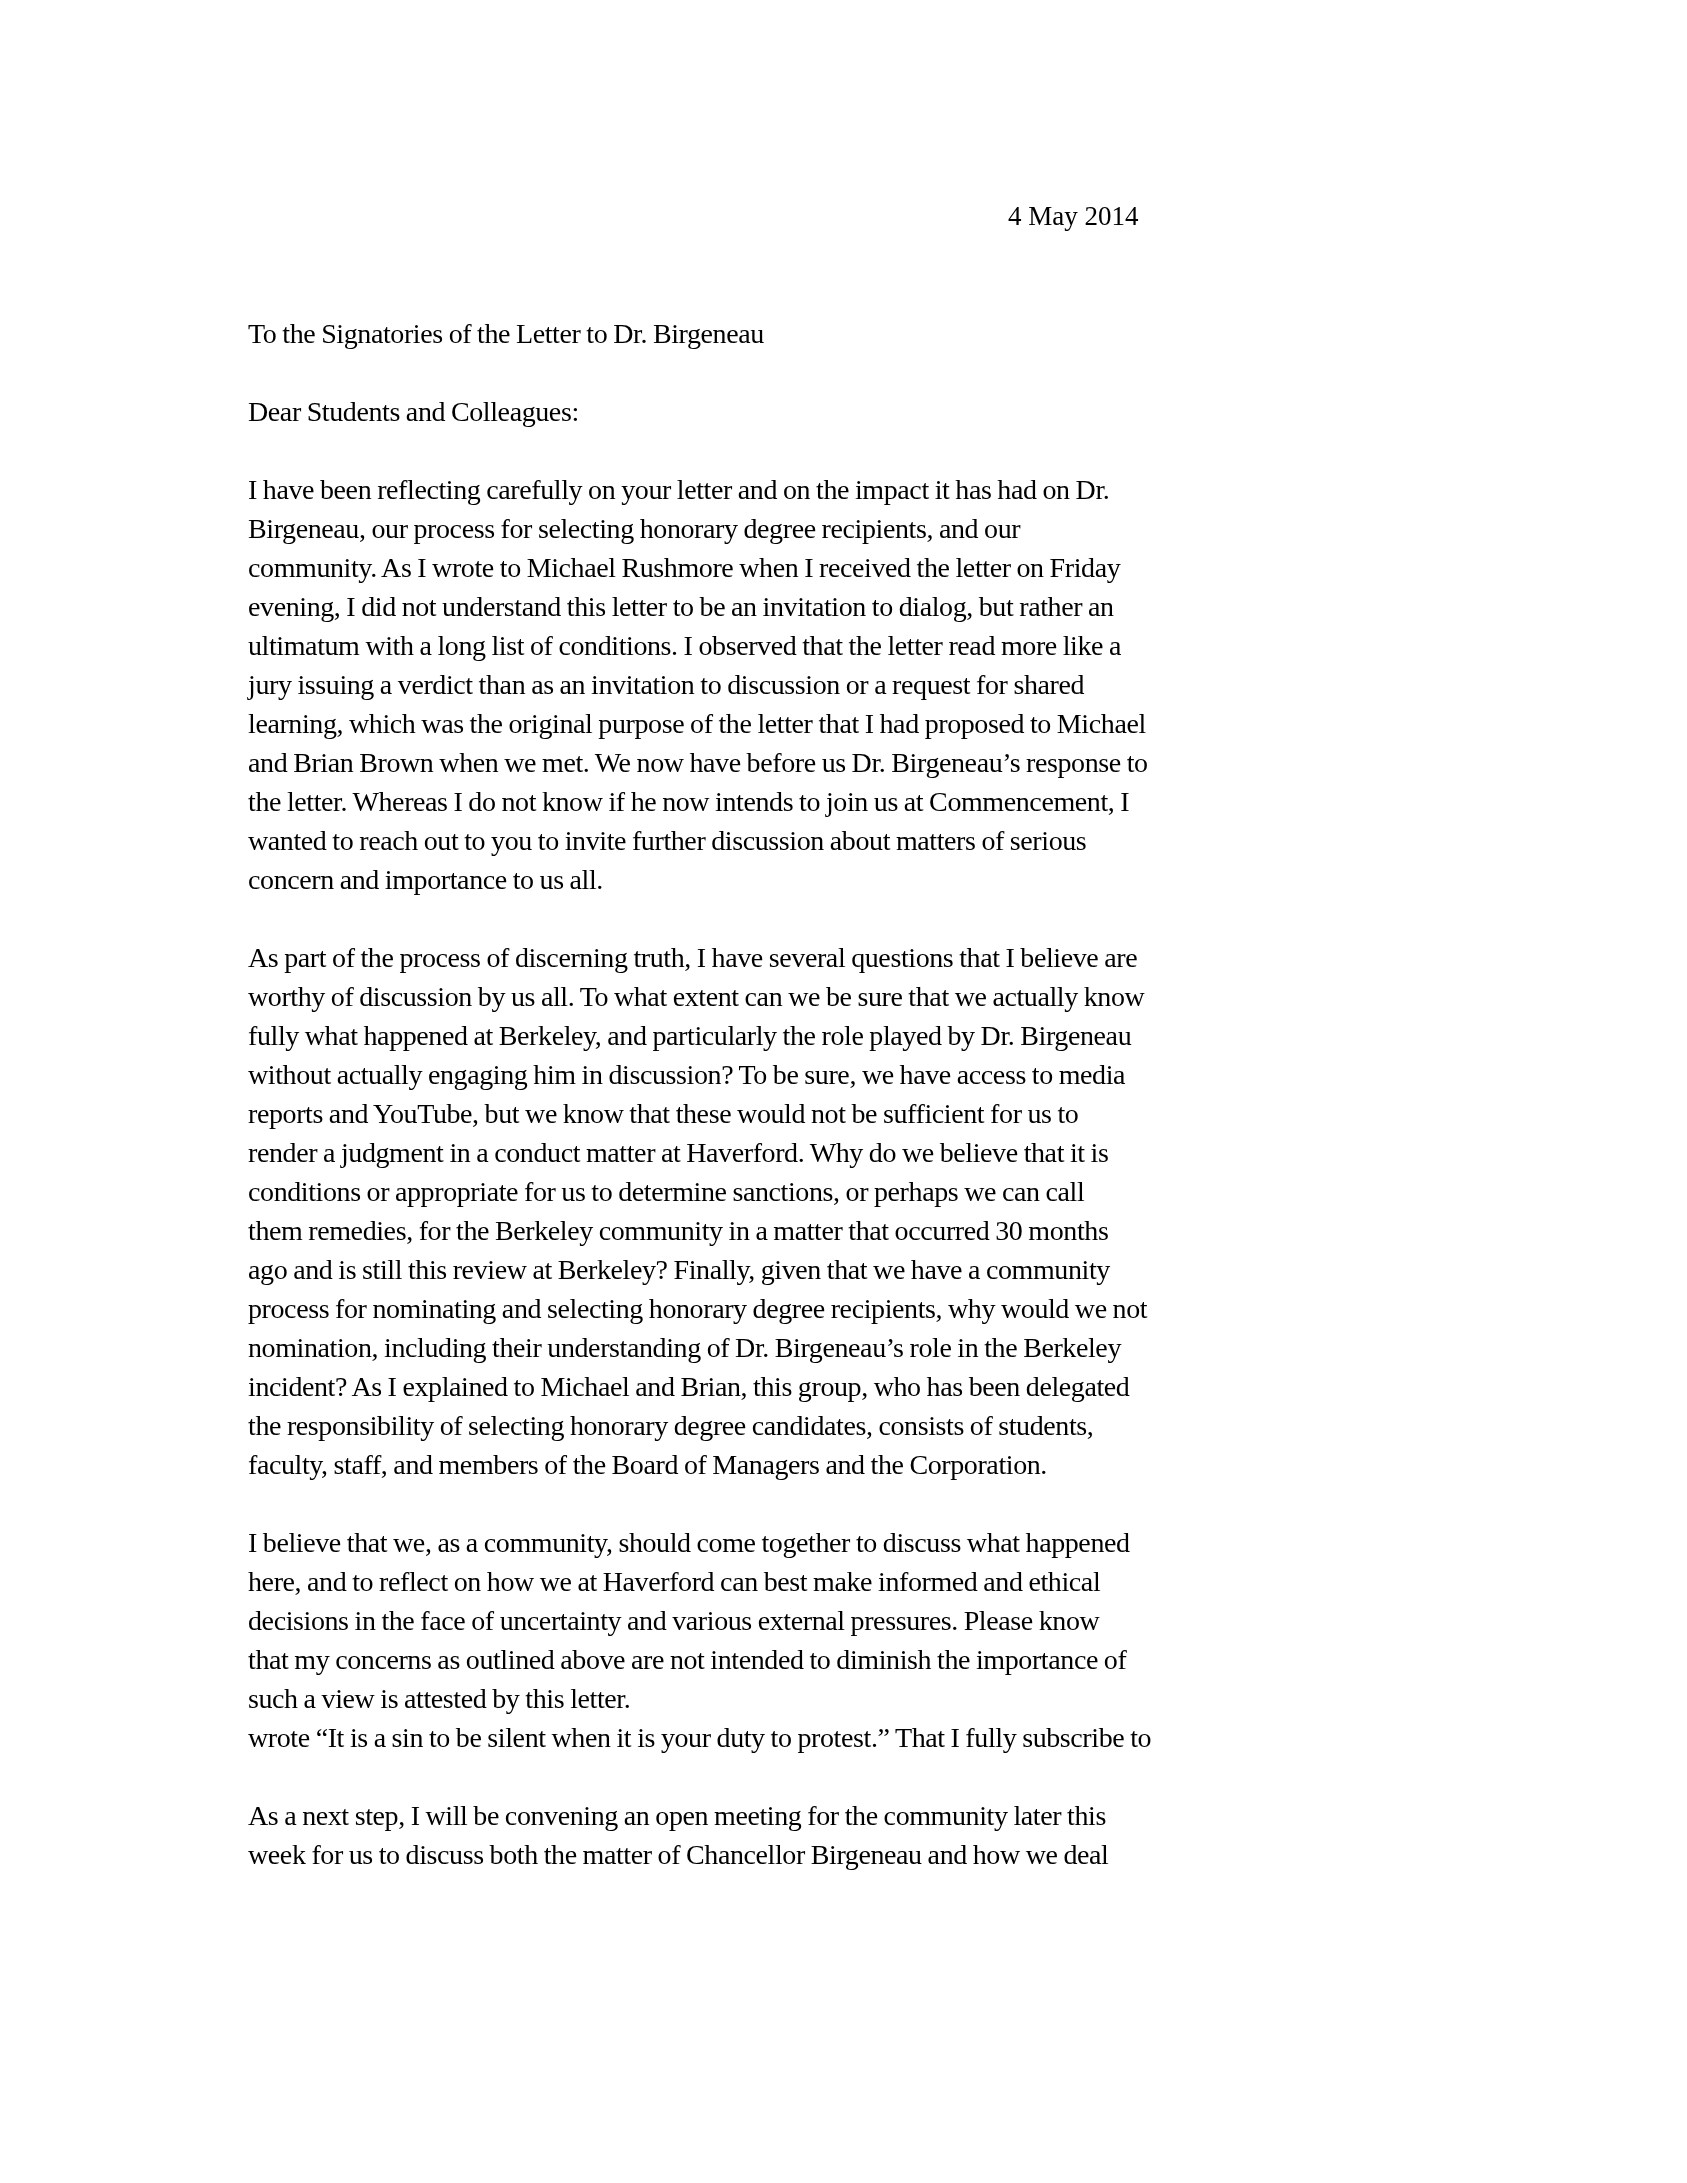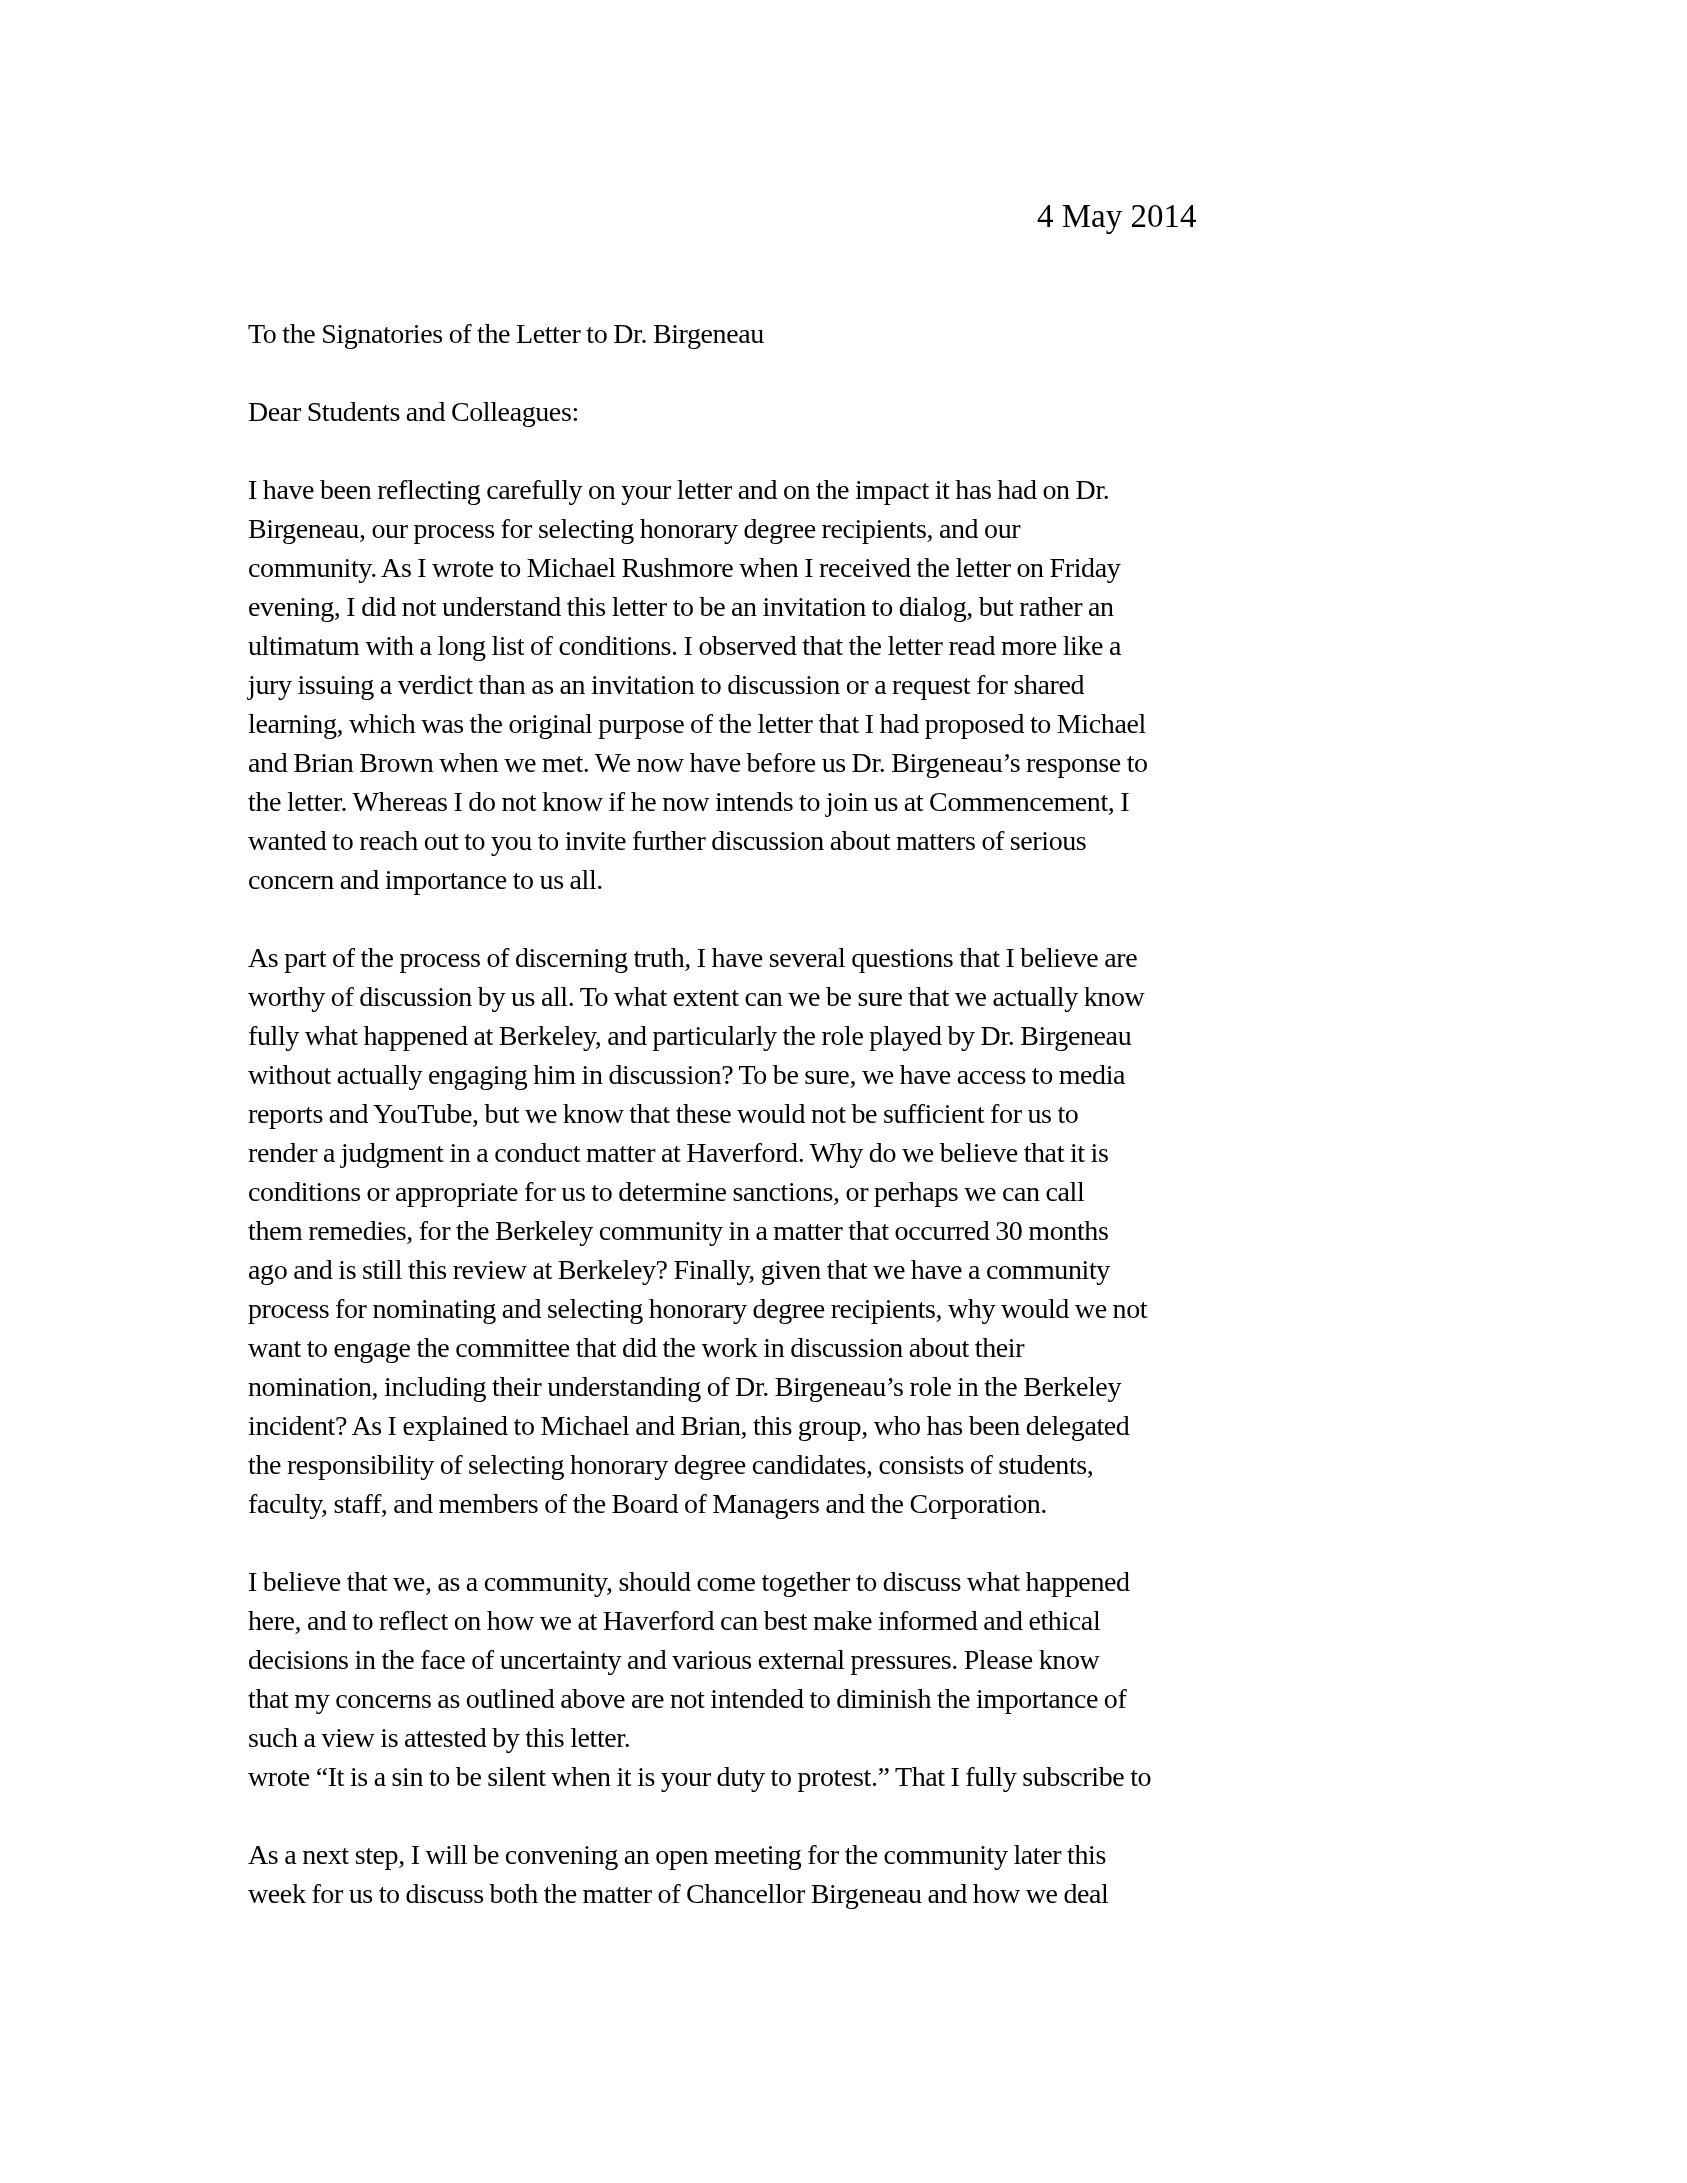--- a/index.html
+++ b/index.html
@@ -18,23 +18,23 @@
     .page {
       position: absolute;
       left: 0;
       top: 0;
       width: 1687px;
       height: 2183px;
       background: #ffffff;
     }
     .date {
       position: absolute;
-      left: 1037px;
+      left: 1008px;
       top: 197px;
-      font-size: 33px;
+      font-size: 27px;
       line-height: 38px;
       white-space: nowrap;
       font-family: Liberation Serif, serif;
     }
     .body-text {
       position: absolute;
       left: 248px;
       top: 314px;
       width: 1191px;
       font-size: 28px;
@@ -86,21 +86,20 @@
       <span class="line">As part of the process of discerning truth, I have several questions that I believe are</span>
       <span class="line">worthy of discussion by us all.  To what extent can we be sure that we actually know</span>
       <span class="line">fully what happened at Berkeley, and particularly the role played by Dr. Birgeneau</span>
       <span class="line">without actually engaging him in discussion? To be sure, we have access to media</span>
       <span class="line">reports and YouTube, but we know that these would not be sufficient for us to</span>
       <span class="line">render a judgment in a conduct matter at Haverford.  Why do we believe that it is</span>
       <span class="line">conditions or appropriate for us to determine sanctions, or perhaps we can call</span>
       <span class="line">them remedies, for the Berkeley community in a matter that occurred 30 months</span>
       <span class="line">ago and is still this review at Berkeley?  Finally, given that we have a community</span>
       <span class="line">process for nominating and selecting honorary degree recipients, why would we not</span>
-      <span class="line">want to engage the committee that did the work in discussion about their</span>
       <span class="line">nomination, including their understanding of Dr. Birgeneau’s role in the Berkeley</span>
       <span class="line">incident?  As I explained to Michael and Brian, this group, who has been delegated</span>
       <span class="line">the responsibility of selecting honorary degree candidates, consists of students,</span>
       <span class="line">faculty, staff, and members of the Board of Managers and the Corporation.</span>
     </div>
     <span class="gap"></span>
 
     <div class="paragraph">
       <span class="line">I believe that we, as a community, should come together to discuss what happened</span>
       <span class="line">here, and to reflect on how we at Haverford can best make informed and ethical</span>

